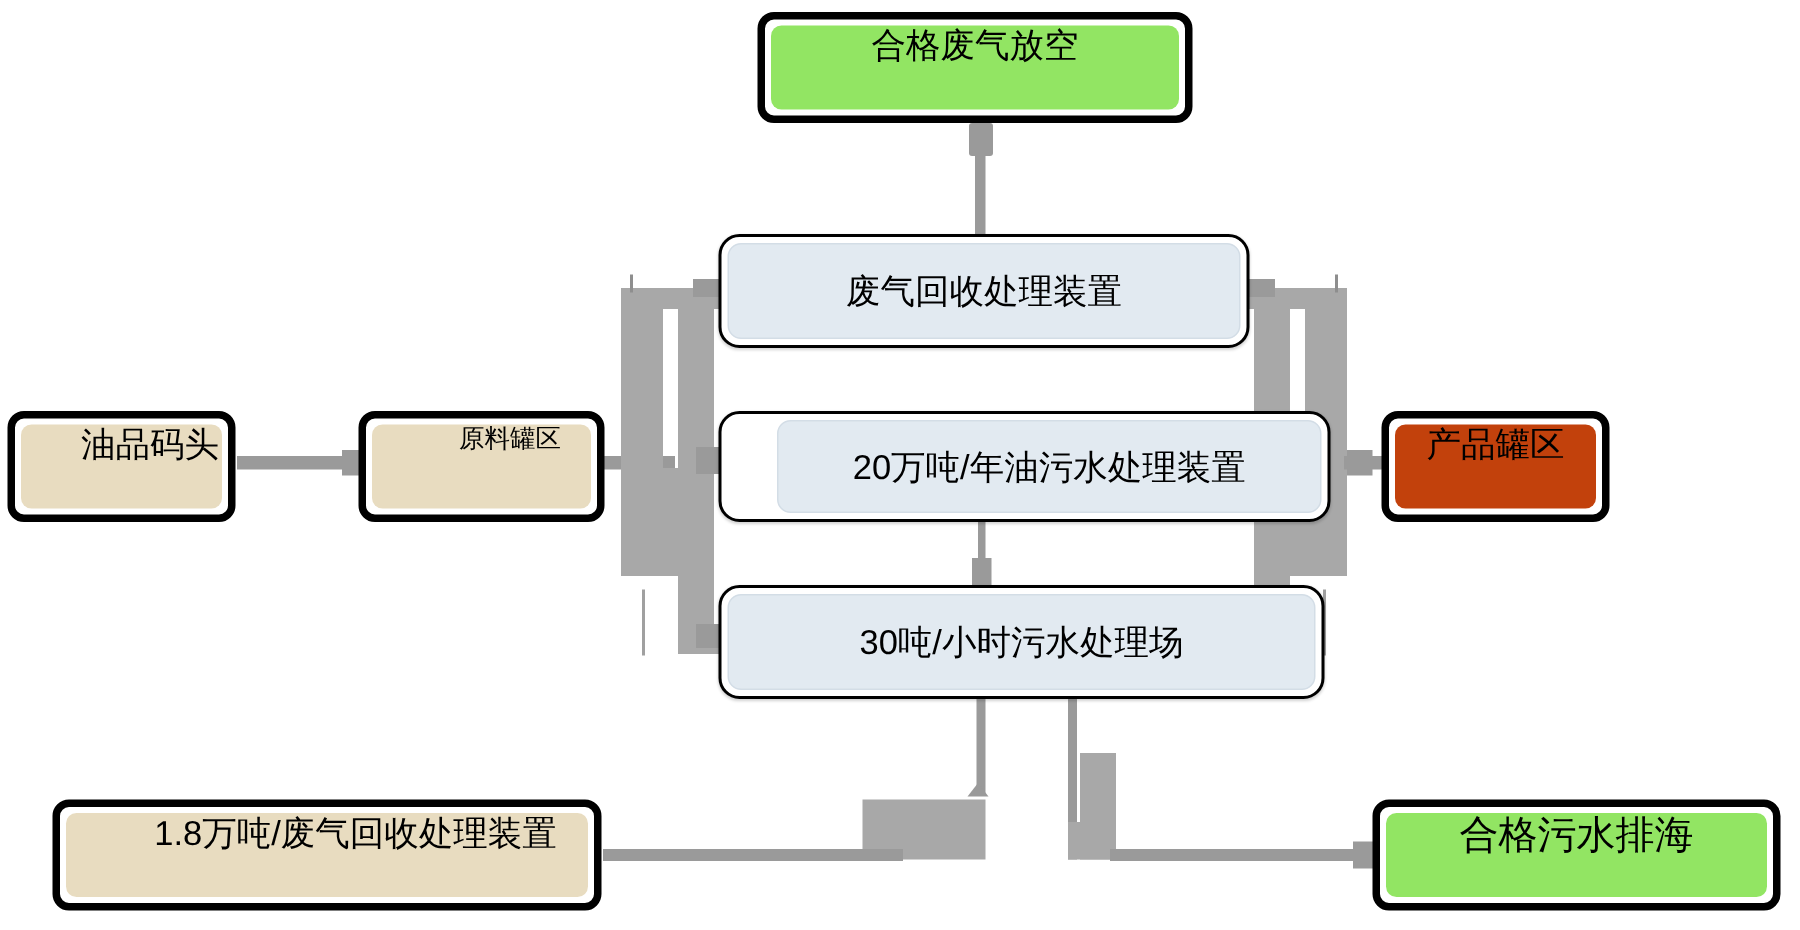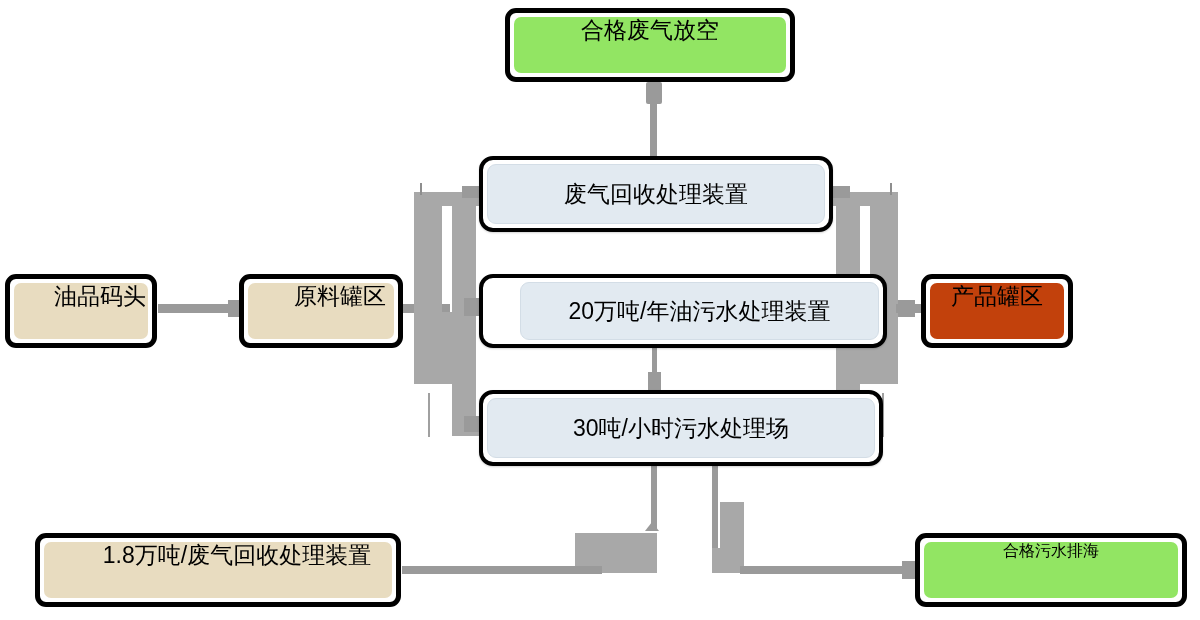--- a/index.html
+++ b/index.html
@@ -50,21 +50,21 @@
     display: flex;
     justify-content: center;
   }
 
   .fill-green  > .inner { background: #92E563; }
   .fill-tan    > .inner { background: #E8DCC0; padding-left: 38px; }
   .fill-white  > .inner { background: #c2410c; }
 
   
   .node.bluebox {
-    border: 4px solid #000000;
+    border: 2px solid #000000;
     border-radius: 14px;
     background: #ffffff;
     padding: 4px;
     box-shadow: 0 1px 2px rgba(0,0,0,0.18);
   }
   .node.bluebox > .inner {
     width: 100%;
     height: 100%;
     border-radius: 9px;
     background: #E2EAF1;
@@ -169,21 +169,21 @@
   </div>
 
   <div class="node heavy fill-tan" style="left:5px; top:274px; width:152px; height:74px;">
     <span class="inner">
       <span class="label" style="font-size:23px;">油品码头</span>
     </span>
   </div>
 
   <div class="node heavy fill-tan" style="left:239px; top:274px; width:164px; height:74px;">
     <span class="inner">
-      <span class="label" style="font-size:23px;">原料罐区</span>
+      <span class="label" style="font-size:17px;">原料罐区</span>
     </span>
   </div>
 
   <div class="node bluebox" style="left:479px; top:274px; width:408px; height:74px;padding-left:37px;">
     <span class="inner">
       <span class="label" style="font-size:23px;">20万吨/年油污水处理装置</span>
     </span>
   </div>
 
   <div class="node heavy fill-white" style="left:921px; top:274px; width:152px; height:74px;">
@@ -199,17 +199,17 @@
   </div>
 
   <div class="node heavy fill-tan" style="left:35px; top:533px; width:366px; height:74px;">
     <span class="inner">
       <span class="label" style="font-size:23px;">1.8万吨/废气回收处理装置</span>
     </span>
   </div>
 
   <div class="node heavy fill-green" style="left:915px; top:533px; width:272px; height:74px;">
     <span class="inner">
-      <span class="label" style="font-size:16px;">合格污水排海</span>
+      <span class="label" style="font-size:26px;">合格污水排海</span>
     </span>
   </div>
 
 </div>
 
 </body></html>

